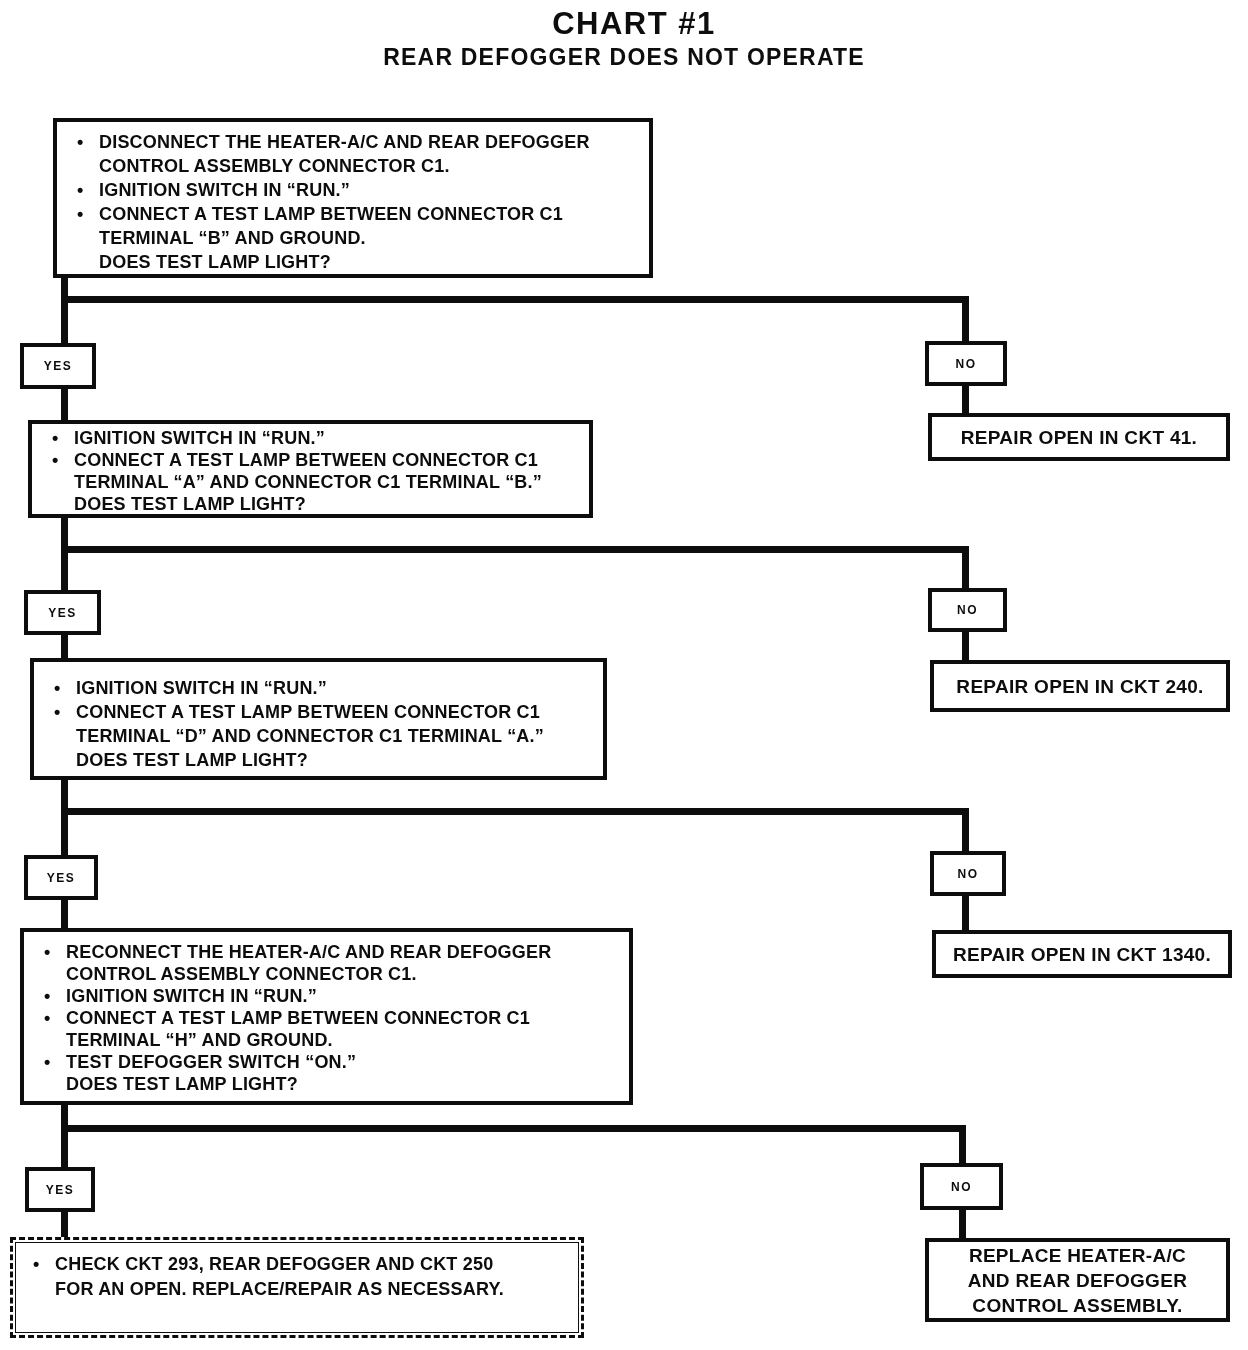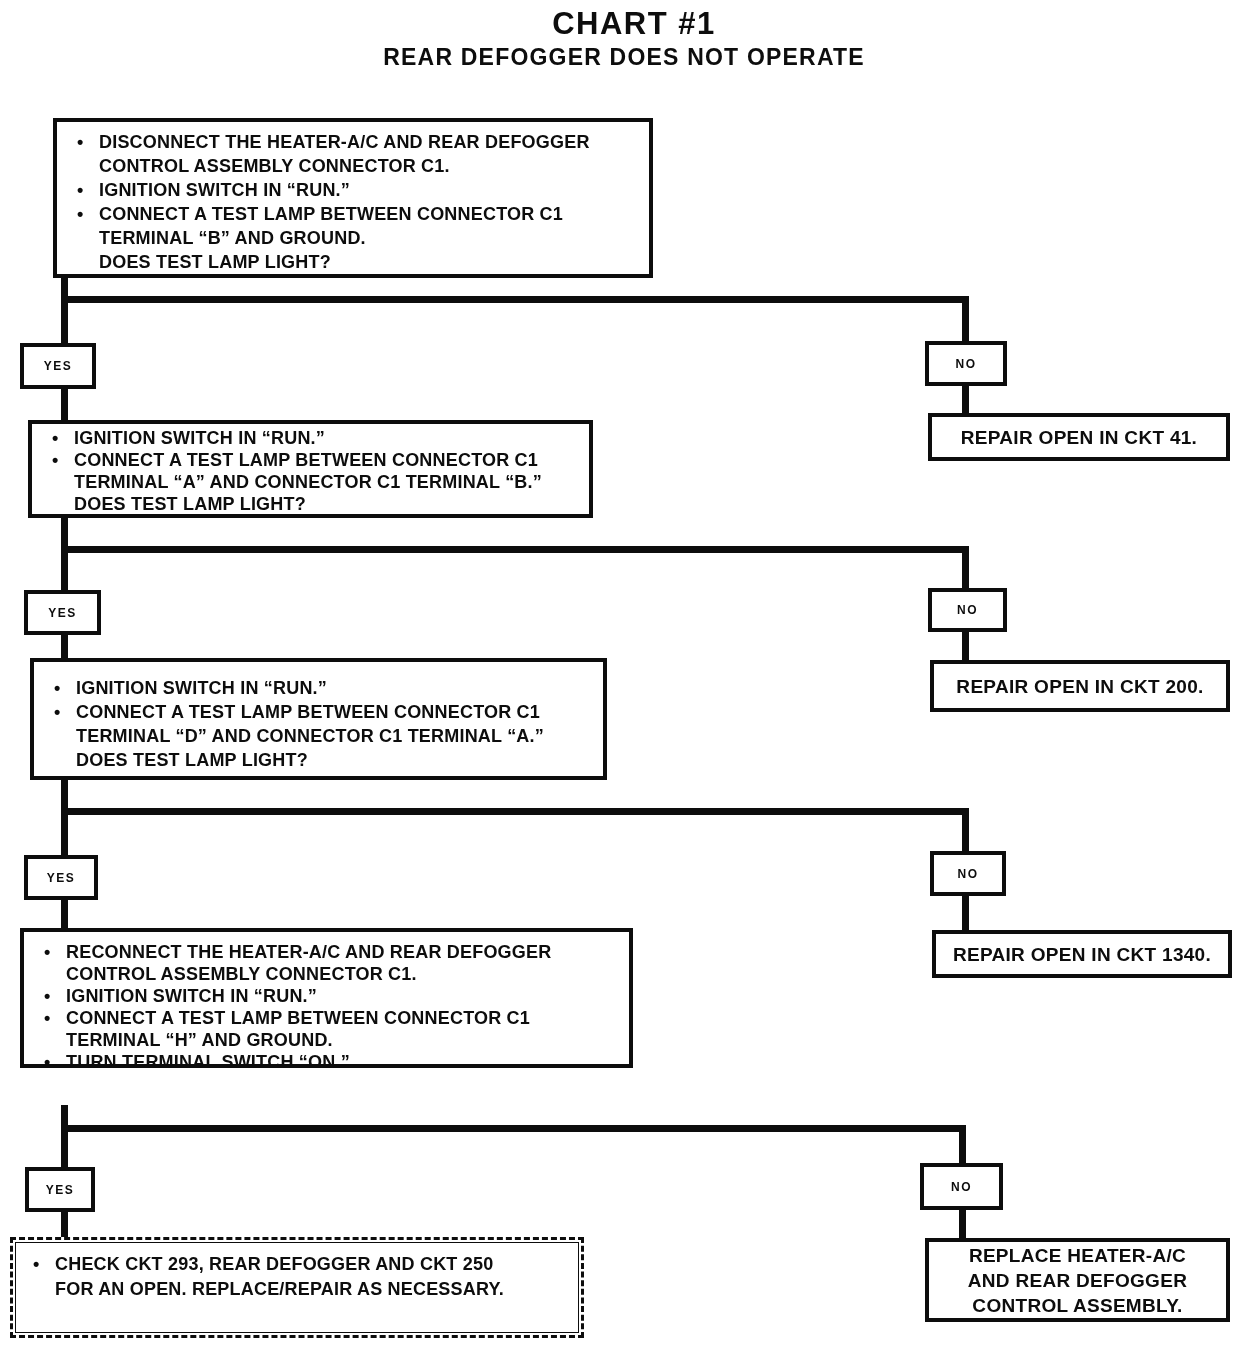--- a/index.html
+++ b/index.html
@@ -95,21 +95,21 @@
   #no1  { left: 925px; top: 341px;  width: 82px;  height: 45px; }
   #r1   { left: 928px; top: 413px;  width: 302px; height: 48px; }
   #q2   { left: 28px;  top: 420px;  width: 565px; height: 98px;  line-height: 22px; padding-top: 3px; }
   #yes2 { left: 24px;  top: 590px;  width: 77px;  height: 45px; }
   #no2  { left: 928px; top: 588px;  width: 79px;  height: 44px; }
   #r2   { left: 930px; top: 660px;  width: 300px; height: 52px; }
   #q3   { left: 30px;  top: 658px;  width: 577px; height: 122px; padding-top: 14px; }
   #yes3 { left: 24px;  top: 855px;  width: 74px;  height: 45px; }
   #no3  { left: 930px; top: 851px;  width: 76px;  height: 45px; }
   #r3   { left: 932px; top: 930px;  width: 300px; height: 48px; }
-  #q4   { left: 20px;  top: 928px;  width: 613px; height: 140px; line-height: 22px; padding-top: 9px; }
+  #q4   { left: 20px;  top: 928px;  width: 613px; height: 177px; line-height: 22px; padding-top: 9px; }
   #yes4 { left: 25px;  top: 1167px; width: 70px;  height: 45px; }
   #no4  { left: 920px; top: 1163px; width: 83px;  height: 47px; }
   #fy   { left: 10px;  top: 1237px; width: 574px; height: 101px;
           font-size: 18px; font-weight: 700; line-height: 25px;
           letter-spacing: 0.2px; white-space: nowrap; background: #fff; position: absolute; overflow: hidden; }
   #fn   { left: 925px; top: 1238px; width: 305px; height: 84px; line-height: 25px; }
 </style>
 </head>
 <body>
 
@@ -151,21 +151,21 @@
   <div class="line" style="left:61px; top:518px; width:7px; height:72px;"></div>
   <div class="line" style="left:61px; top:546px; width:908px; height:7px;"></div>
   <div class="line" style="left:962px; top:546px; width:7px; height:42px;"></div>
 
   <div class="box label-box" id="yes2">YES</div>
   <div class="box label-box" id="no2">NO</div>
 
   <div class="line" style="left:61px;  top:635px; width:7px; height:23px;"></div>
   <div class="line" style="left:962px; top:632px; width:7px; height:28px;"></div>
 
-  <div class="box result-box" id="r2">REPAIR OPEN IN CKT 200.</div>
+  <div class="box result-box" id="r2">REPAIR OPEN IN CKT 240.</div>
 
   <div class="box qbox" id="q3">
     <div class="li b">IGNITION SWITCH IN “RUN.”</div>
     <div class="li b">CONNECT A TEST LAMP BETWEEN CONNECTOR C1</div>
     <div class="li">TERMINAL “D” AND CONNECTOR C1 TERMINAL “A.”</div>
     <div class="li">DOES TEST LAMP LIGHT?</div>
   </div>
 
   <div class="line" style="left:61px; top:780px; width:7px; height:75px;"></div>
   <div class="line" style="left:61px; top:808px; width:908px; height:7px;"></div>
@@ -178,21 +178,21 @@
   <div class="line" style="left:962px; top:896px; width:7px; height:34px;"></div>
 
   <div class="box result-box" id="r3">REPAIR OPEN IN CKT 1340.</div>
 
   <div class="box qbox" id="q4">
     <div class="li b">RECONNECT THE HEATER-A/C AND REAR DEFOGGER</div>
     <div class="li">CONTROL ASSEMBLY CONNECTOR C1.</div>
     <div class="li b">IGNITION SWITCH IN “RUN.”</div>
     <div class="li b">CONNECT A TEST LAMP BETWEEN CONNECTOR C1</div>
     <div class="li">TERMINAL “H” AND GROUND.</div>
-    <div class="li b">TURN TERMINAL SWITCH “ON.”</div>
+    <div class="li b">TEST DEFOGGER SWITCH “ON.”</div>
     <div class="li">DOES TEST LAMP LIGHT?</div>
   </div>
 
   <div class="line" style="left:61px; top:1105px; width:7px; height:62px;"></div>
   <div class="line" style="left:61px; top:1125px; width:905px; height:7px;"></div>
   <div class="line" style="left:959px; top:1125px; width:7px; height:38px;"></div>
 
   <div class="box label-box" id="yes4">YES</div>
   <div class="box label-box" id="no4">NO</div>
 

